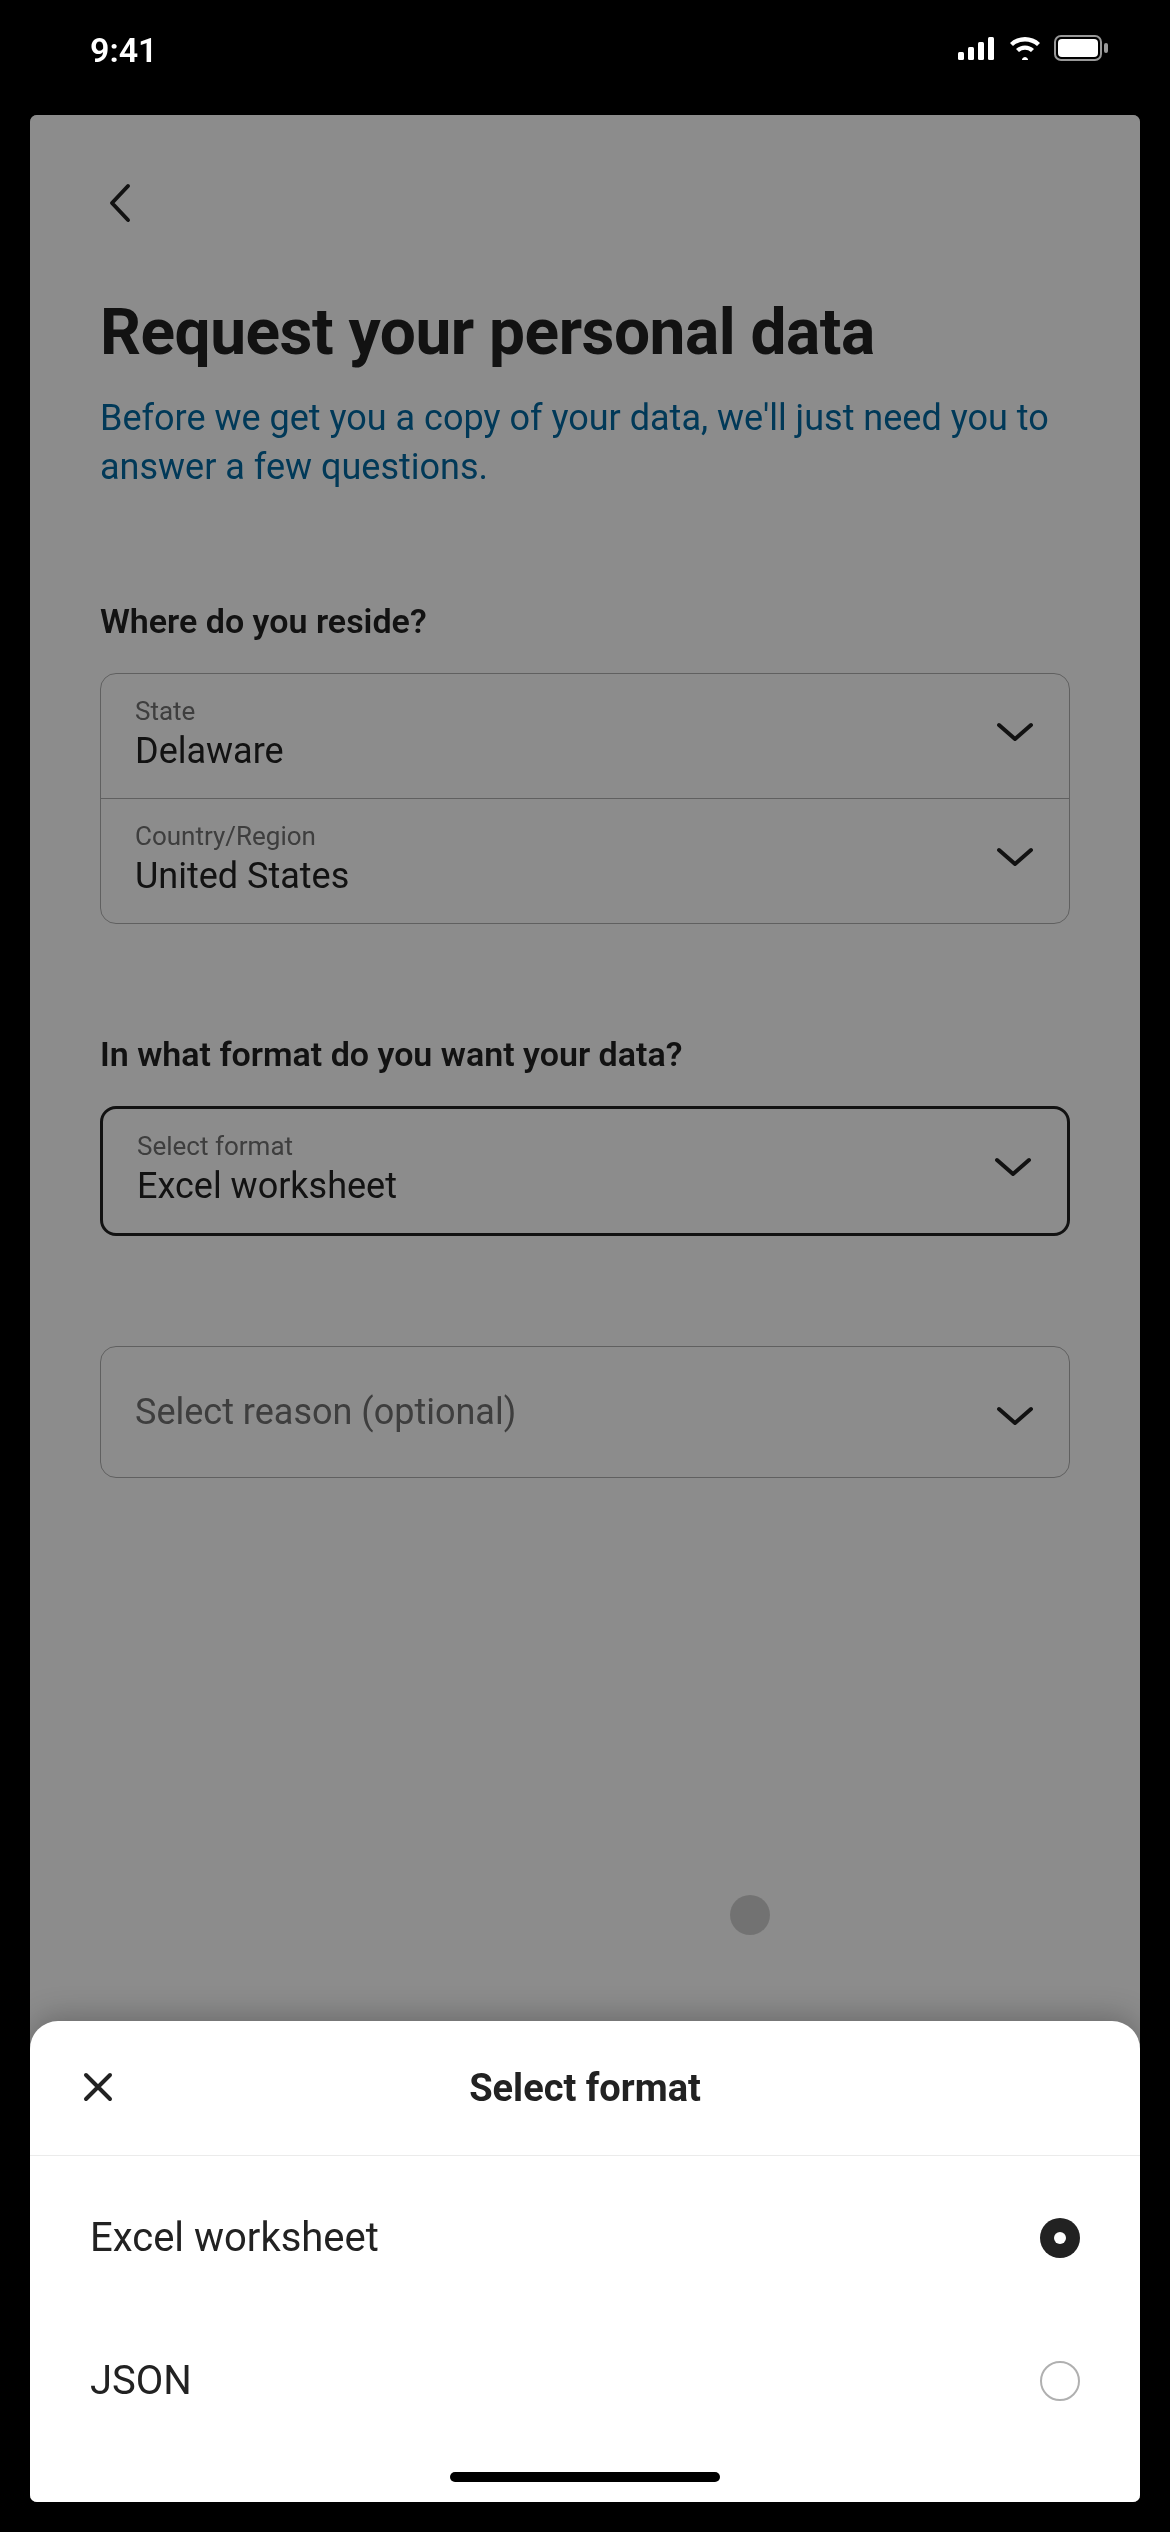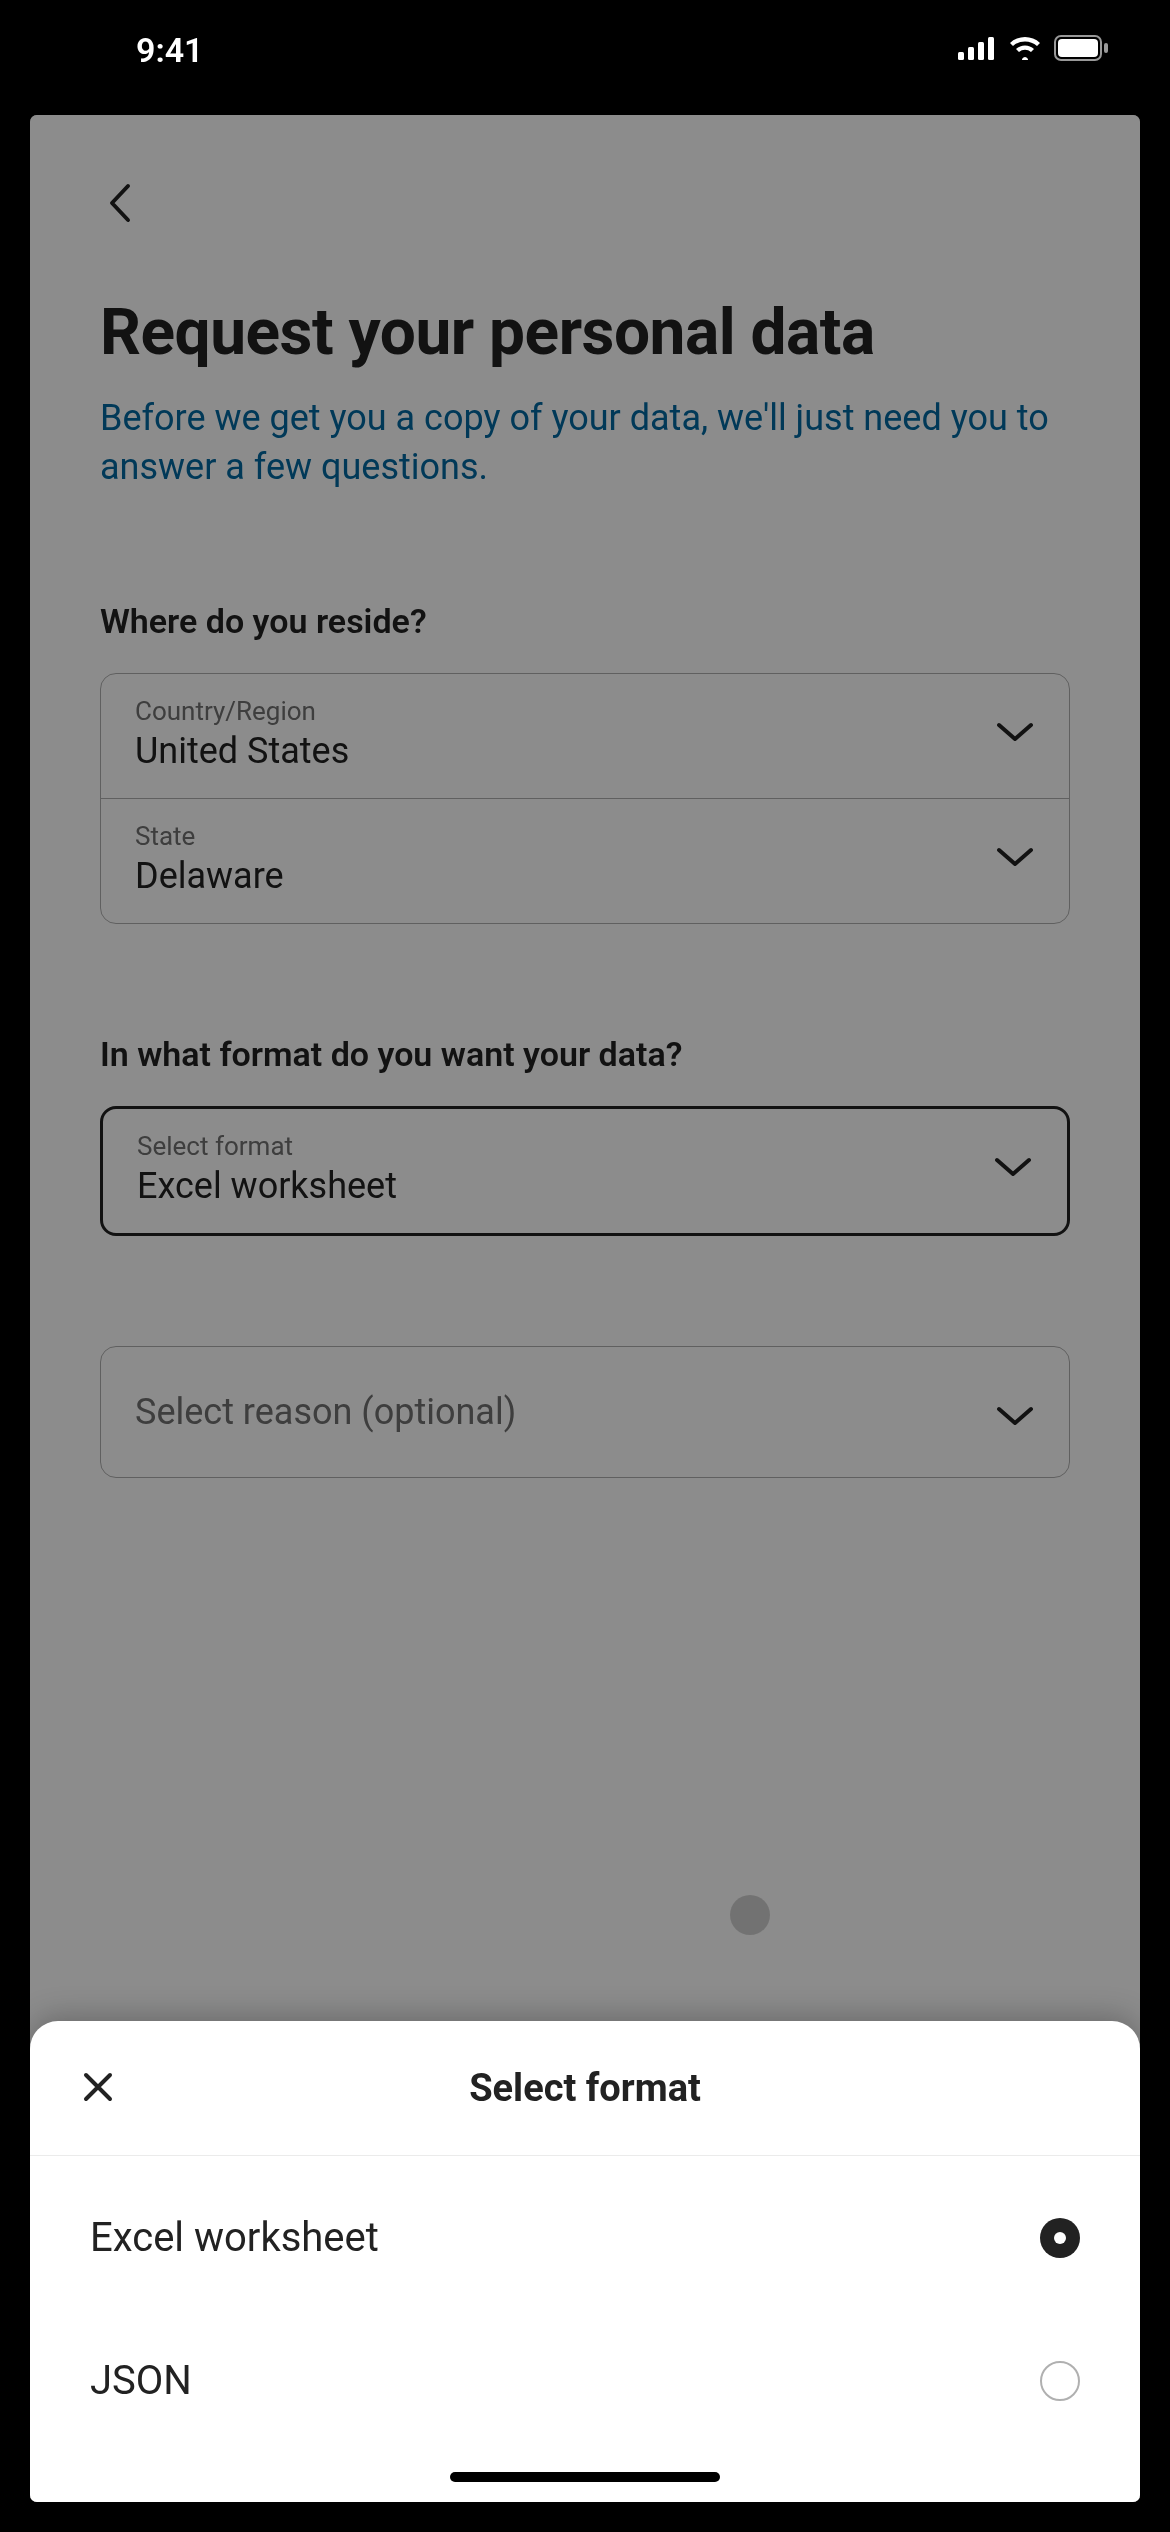--- a/index.html
+++ b/index.html
@@ -8,21 +8,20 @@
     height: 2532px;
     font-family: -apple-system, BlinkMacSystemFont, "Segoe UI", Roboto, Helvetica, Arial, sans-serif;
     background: #000;
     overflow: hidden;
   }
   .phone-frame {
     width: 1170px;
     height: 2532px;
     background: #000;
     position: relative;
-    padding-left: 46px;
   }
   .status-bar {
     height: 100px;
     display: flex;
     justify-content: space-between;
     align-items: center;
     padding: 0 60px 0 90px;
     color: #fff;
   }
   .status-time {
@@ -260,33 +259,33 @@
 
     <div class="page">
       <h1 class="page-title">Request your personal data</h1>
       <p class="page-subtitle">Before we get you a copy of your data, we'll just need you to answer a few questions.</p>
 
       <div class="section">
         <div class="section-label">Where do you reside?</div>
         <div class="field-group">
           <div class="field-row">
             <div class="field-texts">
-              <div class="field-label">Country/Region</div>
-              <div class="field-value">United States</div>
+              <div class="field-label">State</div>
+              <div class="field-value">Delaware</div>
             </div>
             <span class="chevron">
               <svg width="40" height="26" viewBox="0 0 40 26">
                   <path d="M4 6 L20 20 L36 6" stroke="#222" stroke-width="4" fill="none" stroke-linecap="round" stroke-linejoin="round"></path>
                 </svg>
             </span>
           </div>
           <div class="field-row">
             <div class="field-texts">
-              <div class="field-label">State</div>
-              <div class="field-value">Delaware</div>
+              <div class="field-label">Country/Region</div>
+              <div class="field-value">United States</div>
             </div>
             <span class="chevron">
               <svg width="40" height="26" viewBox="0 0 40 26">
                   <path d="M4 6 L20 20 L36 6" stroke="#222" stroke-width="4" fill="none" stroke-linecap="round" stroke-linejoin="round"></path>
                 </svg>
             </span>
           </div>
         </div>
       </div>
 

